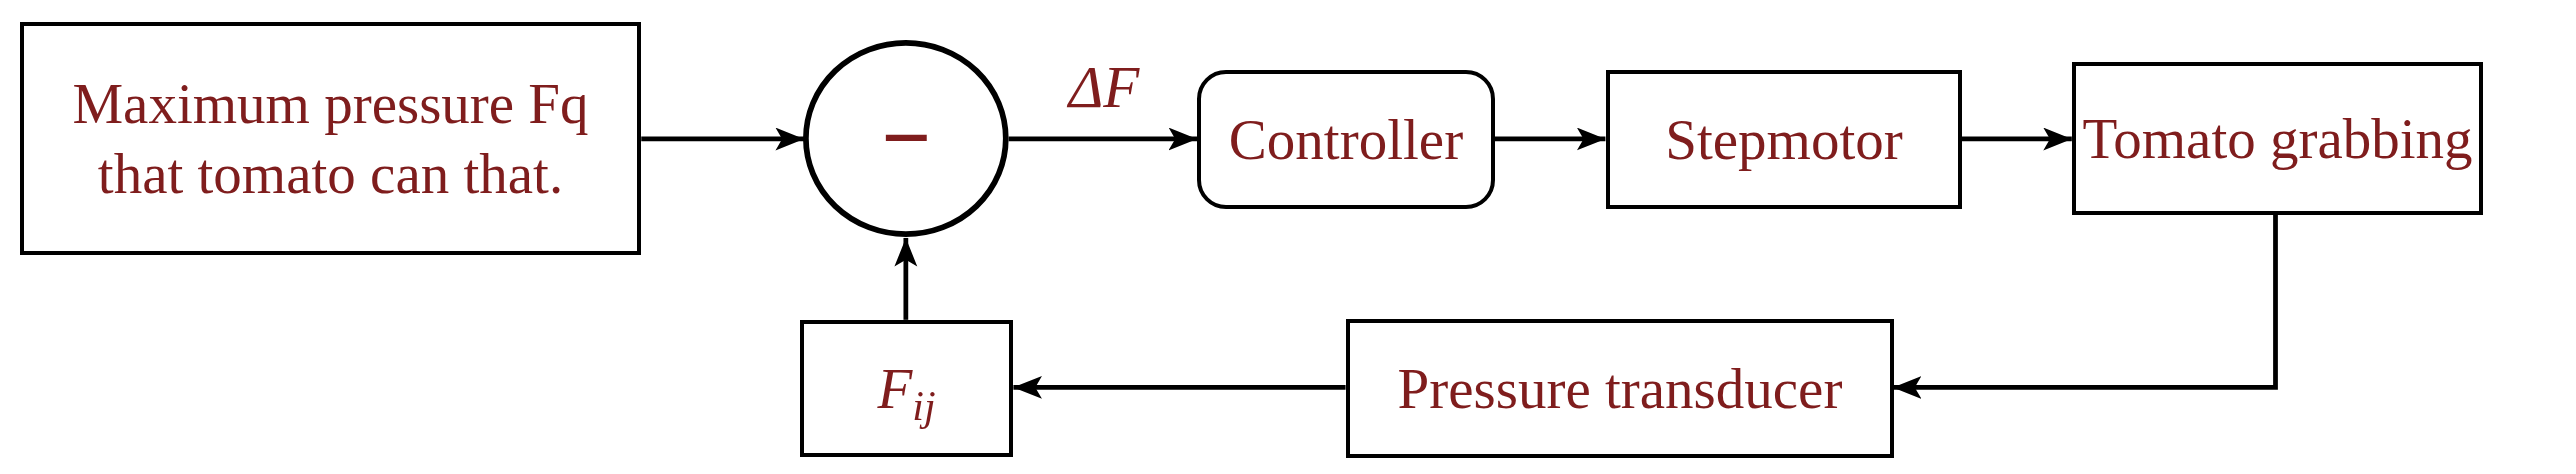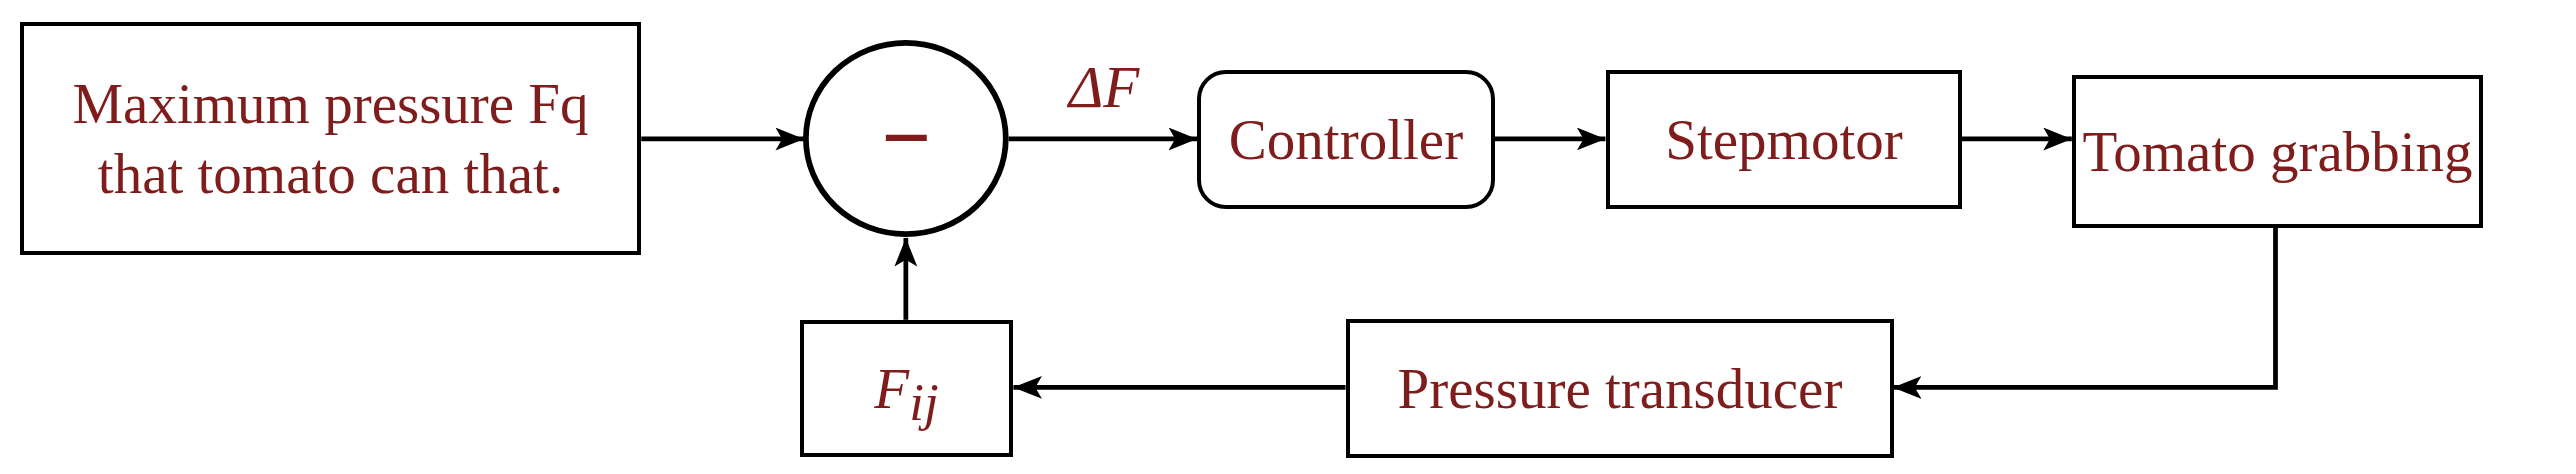--- a/index.html
+++ b/index.html
@@ -59,21 +59,21 @@
   }
   .minus-op {
     font-weight: bold;
     font-size: 88px;
     line-height: 1;
   }
   .fij-base {
     font-style: italic;
   }
   .fij-sub {
-    font-size: 53px;
+    font-size: 42px;
     line-height: 0;
   }
   .fij-sub i {
     font-style: italic;
   }
 </style>
 </head>
 <body>
 
 <div class="canvas">
@@ -118,21 +118,21 @@
   </div>
 
   <div class="node" style="left:1197px; top:70px; width:298px; height:139px;border-radius:29px;">
     <span>Controller</span>
   </div>
 
   <div class="node" style="left:1606px; top:70px; width:356px; height:139px;">
     <span>Stepmotor</span>
   </div>
 
-  <div class="node" style="left:2072px; top:62px; width:411px; height:153px;margin-top:13px;">
+  <div class="node" style="left:2072px; top:62px; width:411px; height:153px;">
     <span>Tomato grabbing</span>
   </div>
 
   <div class="node" style="left:1346px; top:319px; width:548px; height:139px;">
     <span>Pressure transducer</span>
   </div>
 
   <div class="node" style="left:800px; top:320px; width:213px; height:137px;">
     <span>
       <i class="fij-base">F</i><sub class="fij-sub"><i>ij</i></sub>

